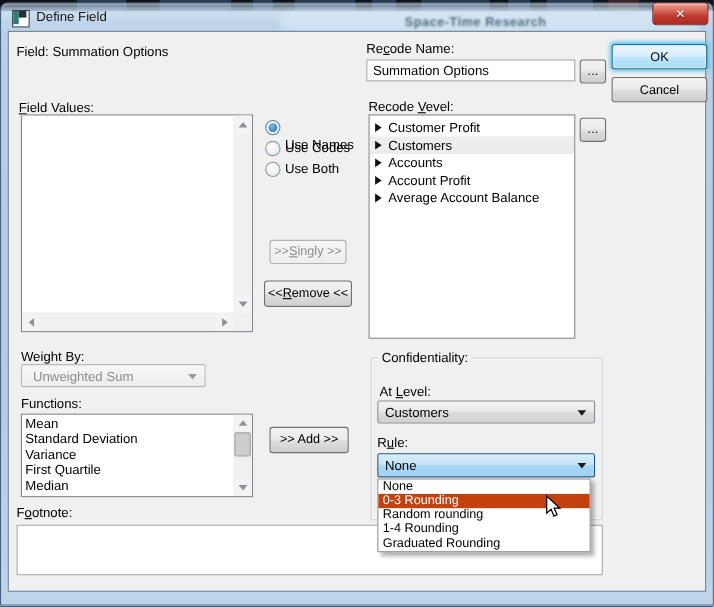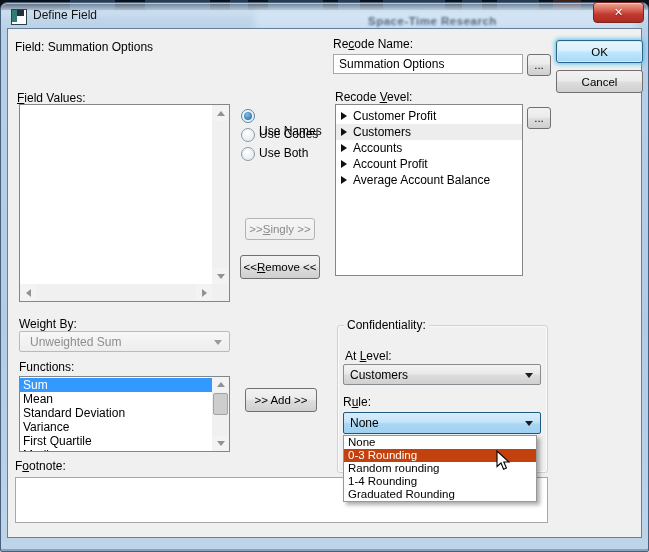--- a/index.html
+++ b/index.html
@@ -151,21 +151,21 @@
       <span class="u">S</span>
       <span>ingly &gt;&gt;</span>
     </div>
   <div class="btn" style="left:240px;top:255px;width:78px;height:22px;">
       <span>&lt;&lt; </span>
       <span class="u">R</span>
       <span>emove &lt;&lt;</span>
     </div>
 
   <div class="label" style="left:335px;top:90px;"><span>Recode </span><span class="u">V</span><span>evel:</span></div>
-  <div class="listbox" style="left:335px;top:104px;width:188px;height:172px;padding-top:3px;">
+  <div class="listbox" style="left:335px;top:104px;width:188px;height:204px;padding-top:3px;">
     <div class="row16">
         <div class="tri-right"></div>
         <span>Customer Profit</span>
       </div>
     <div class="row16" style="background:#ededed;">
         <div class="tri-right"></div>
         <span>Customers</span>
       </div>
     <div class="row16">
         <div class="tri-right"></div>
@@ -176,29 +176,28 @@
         <span>Account Profit</span>
       </div>
     <div class="row16">
         <div class="tri-right"></div>
         <span>Average Account Balance</span>
       </div>
   </div>
   <div class="btn" style="left:527px;top:107px;width:22px;height:20px;">...</div>
 
   <div class="label" style="left:19px;top:317px;">Weight By:</div>
-  <div class="combo disabled" style="left:19px;top:331px;width:211px;height:21px;padding-left:10px;">
+  <div class="combo disabled" style="left:19px;top:331px;width:168px;height:21px;padding-left:10px;">
     <span>Unweighted Sum</span>
     <div class="arr"></div>
   </div>
 
   <div class="label" style="left:19px;top:360px;">Functions:</div>
   <div class="listbox" style="left:19px;top:376px;width:211px;height:76px;">
     <div style="position:absolute;left:0;top:1px;right:17px;">
-      <div class="row14 sel">Sum</div>
       <div class="row14">Mean</div>
       <div class="row14">Standard Deviation</div>
       <div class="row14">Variance</div>
       <div class="row14">First Quartile</div>
       <div class="row14">Median</div>
     </div>
     <div class="sbv" style="right:0;top:0;height:74px;">
       <div class="sbtn" style="top:0;height:15px;">
           <div class="t-up"></div>
         </div>

